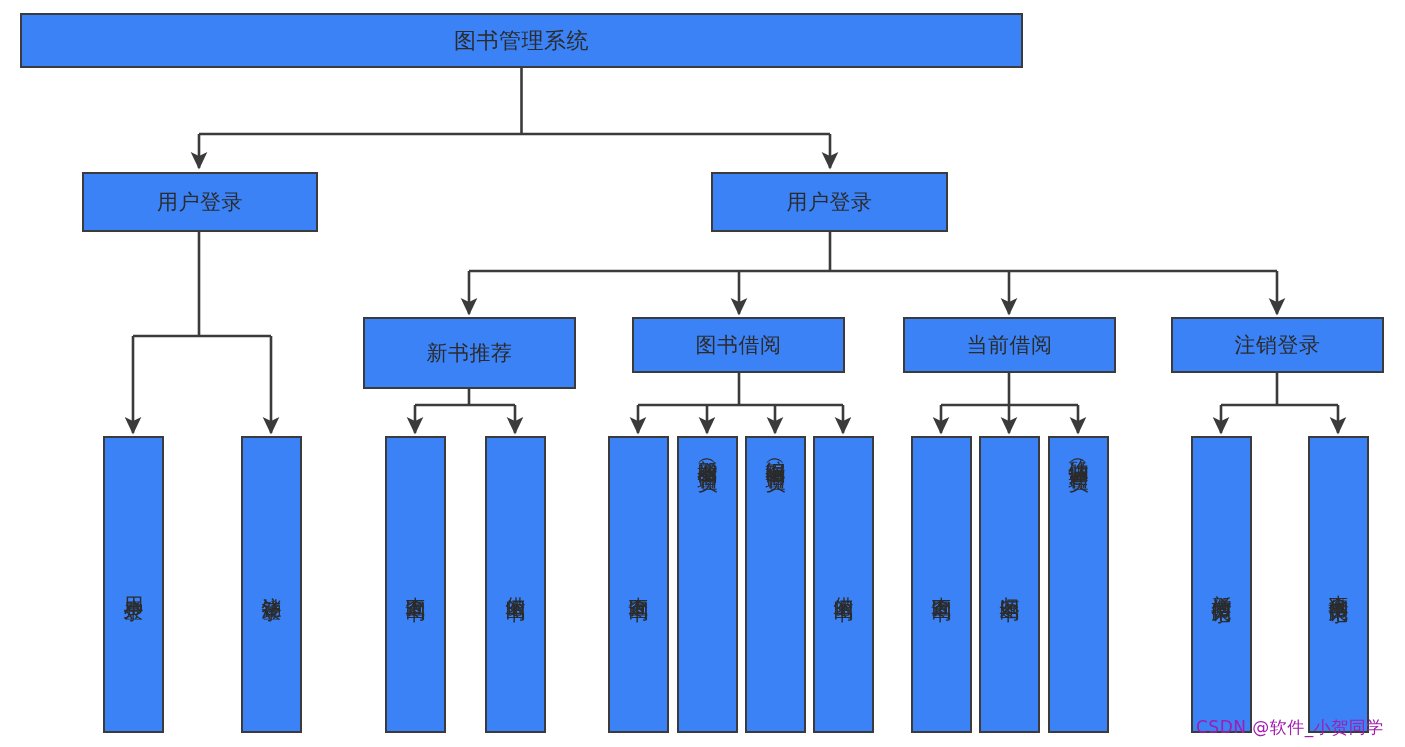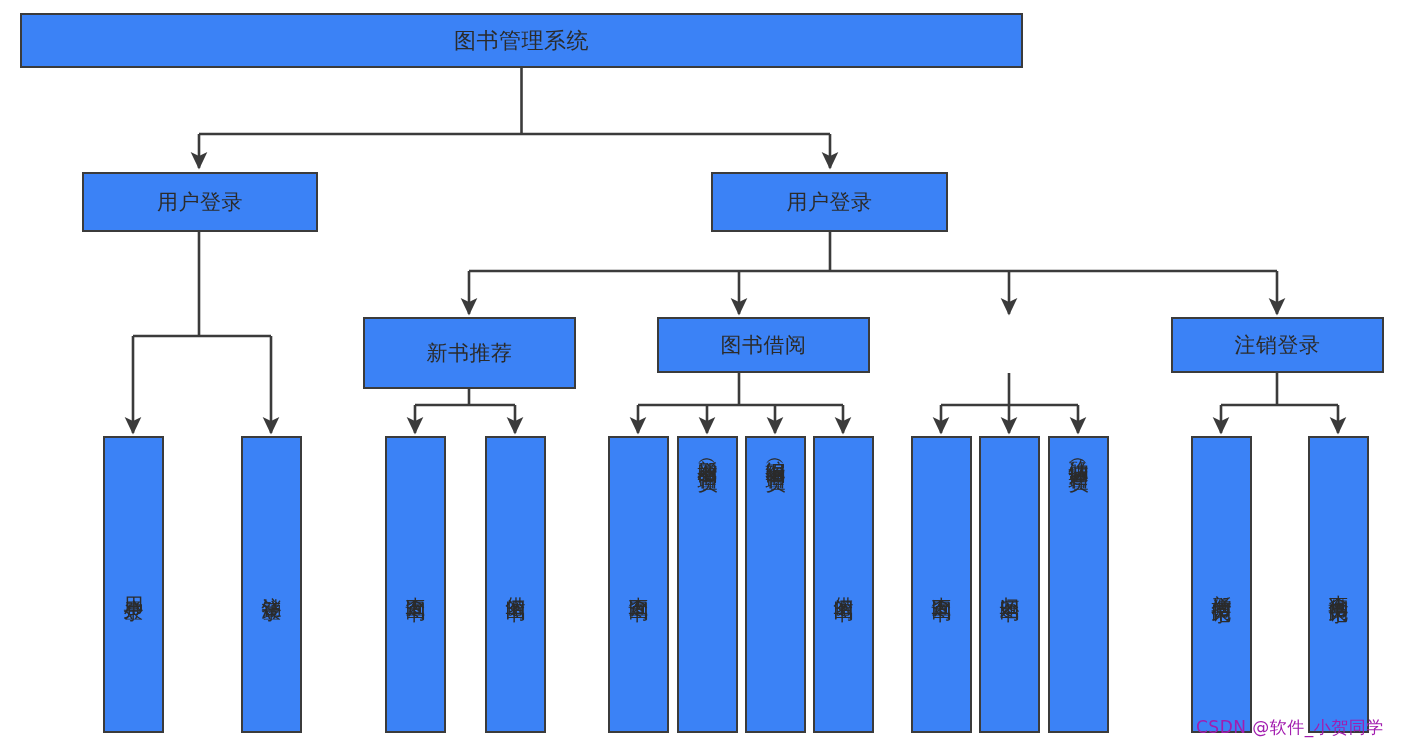--- a/index.html
+++ b/index.html
@@ -145,24 +145,27 @@
   </div>
 
   <div class="node horizontal" style="left:711px; top:172px; width:237px; height:60px;">
     <span class="node-label">用户登录</span>
   </div>
 
   <div class="node horizontal" style="left:363px; top:317px; width:213px; height:72px;">
     <span class="node-label">新书推荐</span>
   </div>
 
-  <div class="node horizontal" style="left:657px; top:317px; width:213px; height:56px;">
+  <div class="node horizontal" style="left:632px; top:317px; width:213px; height:56px;">
     <span class="node-label">图书借阅</span>
   </div>
 
+  <div class="node horizontal" style="left:903px; top:317px; width:213px; height:56px;">
+    <span class="node-label">当前借阅</span>
+  </div>
 
   <div class="node horizontal" style="left:1171px; top:317px; width:213px; height:56px;">
     <span class="node-label">注销登录</span>
   </div>
 
   <div class="node vertical centered" style="left:103px; top:436px; width:61px; height:297px;">
     <span class="node-label">用户登录</span>
   </div>
 
   <div class="node vertical centered" style="left:241px; top:436px; width:61px; height:297px;">

